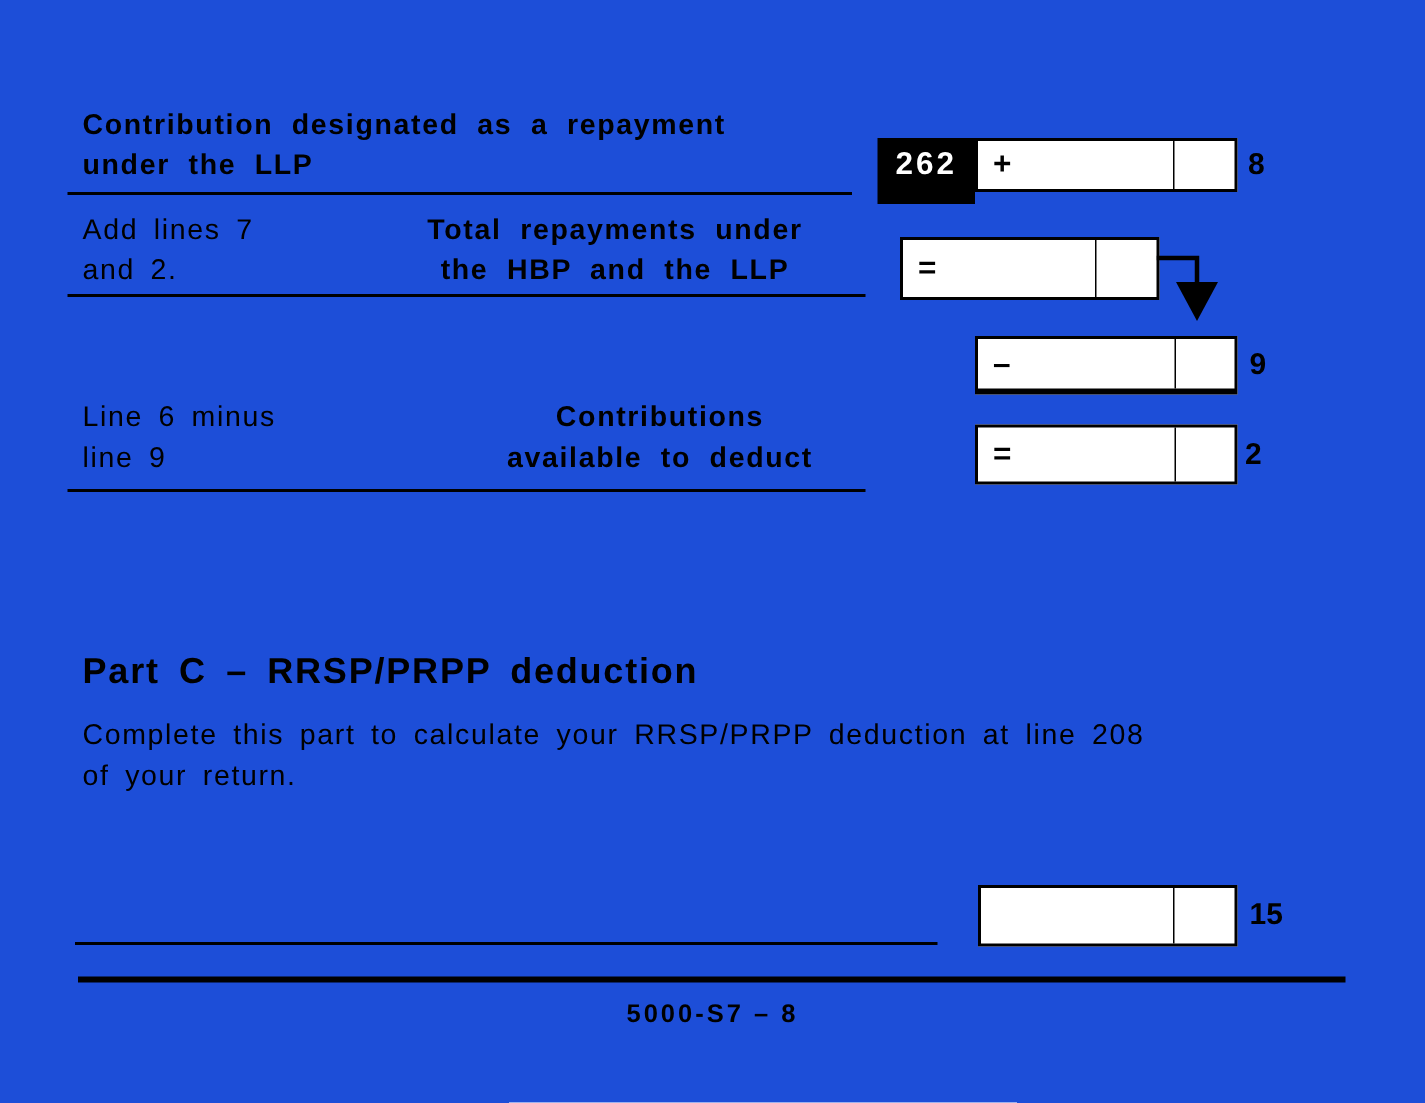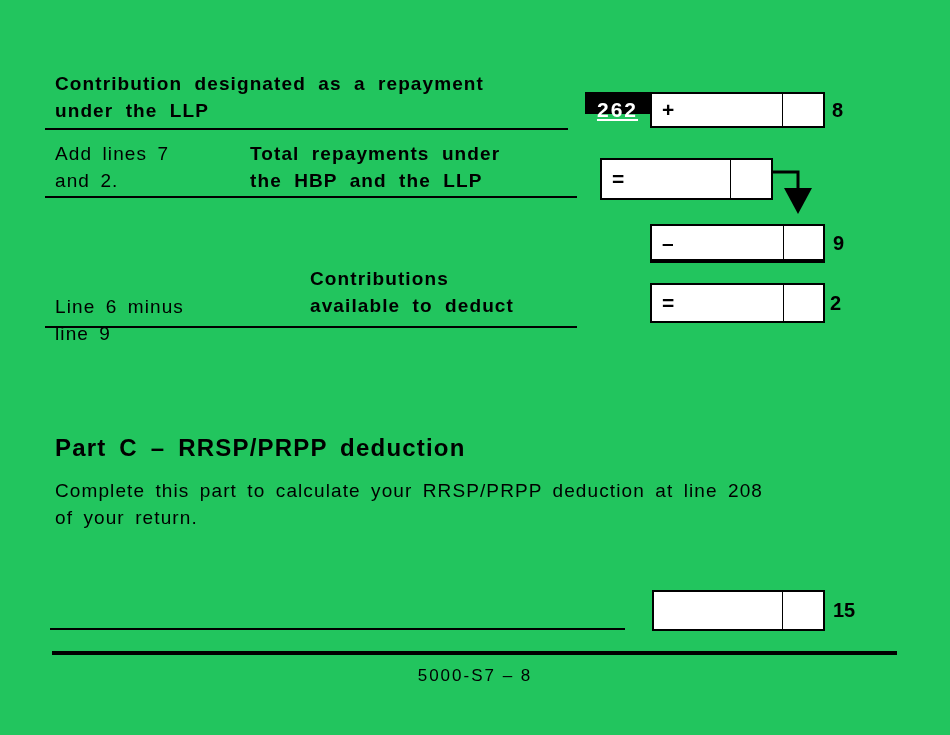--- a/index.html
+++ b/index.html
@@ -1,20 +1,20 @@
 <!DOCTYPE html>
 <html><head>
 <meta charset="utf-8">
 <style>
   html,body{margin:0;padding:0;background:#fff;}
-  #page{position:relative;width:950px;height:735px;background:#22c55e;overflow:hidden;
+  #page{position:relative;width:950px;height:735px;background:#1d4ed8;overflow:hidden;
         font-family:"Liberation Sans","DejaVu Sans",sans-serif;color:#000;}
   .txt{position:absolute;font-size:19px;line-height:27px;letter-spacing:1.1px;word-spacing:4px;white-space:pre-line;}
   .b{font-weight:bold;word-spacing:6px;}
-  .right{text-align:left;}
+  .right{text-align:center;}
   .rule{position:absolute;background:#000;height:2px;}
   .amount-box{position:absolute;border:2px solid #000;background:#fff;box-sizing:border-box;}
   .cents-divider{position:absolute;top:0;bottom:0;width:0;border-left:1.5px solid #000;}
   .sym{position:absolute;left:10px;top:50%;transform:translateY(-50%);font-weight:bold;font-size:21px;letter-spacing:0;}
   .code-box{position:absolute;background:#000;color:#fff;font-weight:bold;font-size:21px;
             text-align:center;letter-spacing:2px;}
   .lineno{position:absolute;font-weight:bold;font-size:20px;letter-spacing:0;}
   .part-heading{position:absolute;font-size:24px;font-weight:bold;letter-spacing:1.2px;word-spacing:5px;}
   .footer-rule{position:absolute;background:#000;}
   .footer-txt{position:absolute;left:0;width:950px;text-align:center;font-size:17px;letter-spacing:2px;}
@@ -22,21 +22,21 @@
 </head>
 <body>
 
 <div id="page">
 
   <div class="txt b" style="left:55px;top:70px;width:540px;">Contribution designated as a repayment
 under the LLP</div>
 
   <div class="rule" style="left:45px;top:128px;width:523px;"></div>
 
-  <div class="code-box" style="left:585px;top:92px;width:65px;height:22px;line-height:36px;text-decoration:underline;">262</div>
+  <div class="code-box" style="left:585px;top:92px;width:65px;height:44px;line-height:36px;">262</div>
 
   <div class="amount-box" style="left:650px;top:92px;width:175px;height:36px;">
     <span class="sym">+</span>
     <span class="cents-divider" style="left:130px;"></span>
   </div>
   <div class="lineno" style="left:832px;top:92px;height:36px;line-height:36px;">8</div>
 
   <div class="txt" style="left:55px;top:140px;width:170px;">Add lines 7
 and 2.</div>
 
@@ -54,21 +54,21 @@
     <polyline points="0,6 27,6 27,24" fill="none" stroke="#000" stroke-width="3"></polyline>
     <polygon points="13,22 41,22 27,48" fill="#000"></polygon>
   </svg>
 
   <div class="amount-box" style="left:650px;top:224px;width:175px;height:39px;border-bottom-width:4px;">
     <span class="sym">–</span>
     <span class="cents-divider" style="left:131px;"></span>
   </div>
   <div class="lineno" style="left:833px;top:224px;height:39px;line-height:39px;">9</div>
 
-  <div class="txt" style="left:55px;top:265px;width:170px;margin-top:28px;">Line 6 minus
+  <div class="txt" style="left:55px;top:265px;width:170px;">Line 6 minus
 line 9</div>
 
   <div class="txt b right" style="left:310px;top:265px;width:260px;">Contributions
 available to deduct</div>
 
   <div class="rule" style="left:45px;top:326px;width:532px;"></div>
 
   <div class="amount-box" style="left:650px;top:283px;width:175px;height:40px;">
     <span class="sym">=</span>
     <span class="cents-divider" style="left:131px;"></span>
@@ -83,15 +83,15 @@
 
 
   <div class="rule" style="left:50px;top:628px;width:575px;"></div>
 
   <div class="amount-box" style="left:652px;top:590px;width:173px;height:41px;">
     <span class="cents-divider" style="left:128px;"></span>
   </div>
   <div class="lineno" style="left:833px;top:590px;height:41px;line-height:41px;">15</div>
 
   <div class="footer-rule" style="left:52px;top:651px;width:845px;height:4px;"></div>
-  <div class="footer-txt" style="top:666px;">5000-S7 – 8</div>
+  <div class="footer-txt" style="top:666px;font-weight:bold;">5000-S7 – 8</div>
 
 </div>
 
 </body></html>

